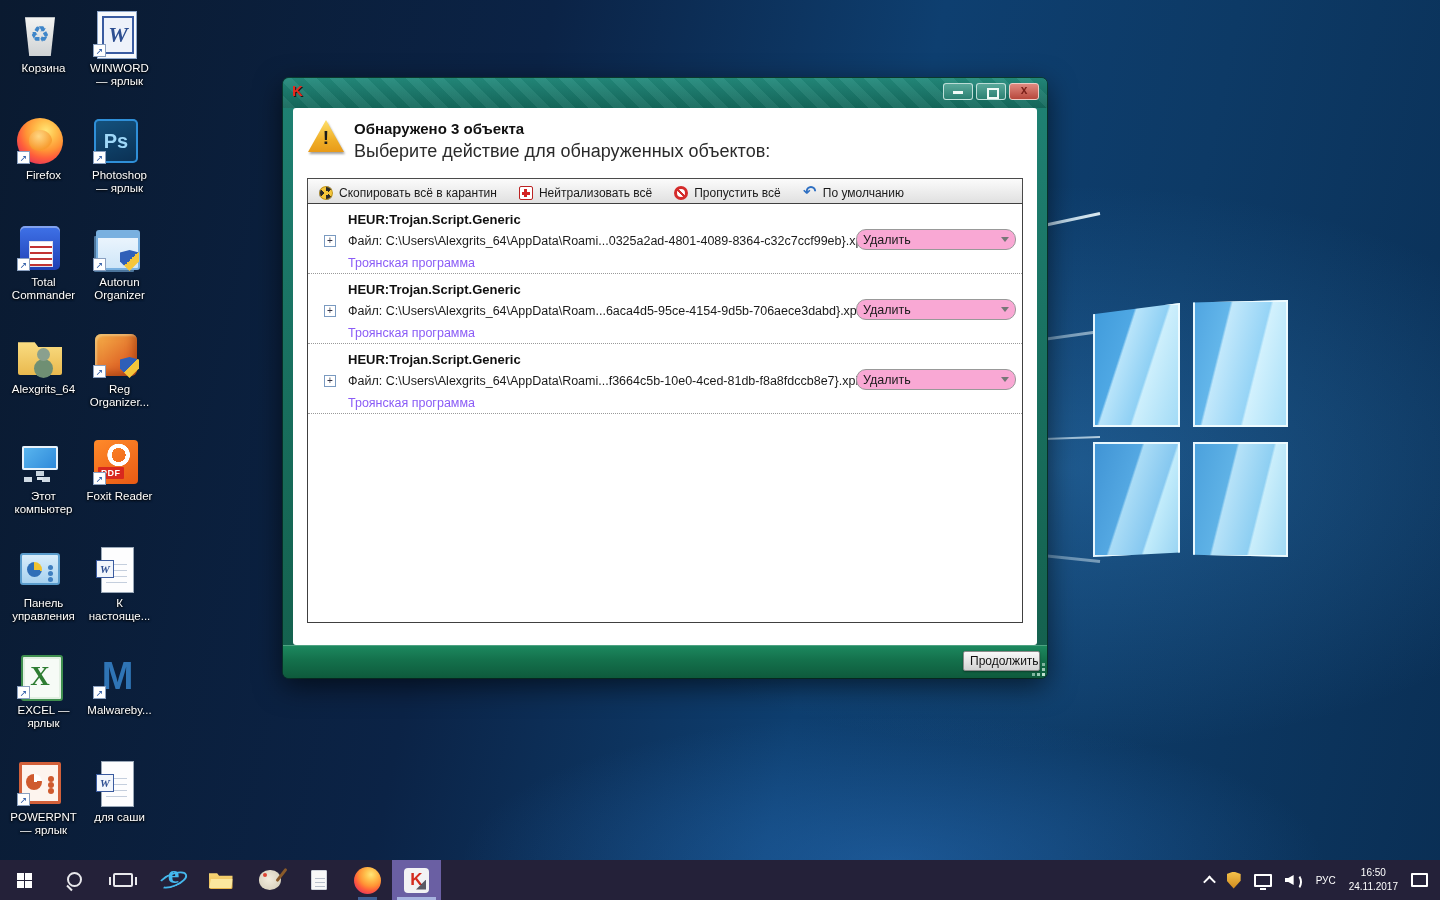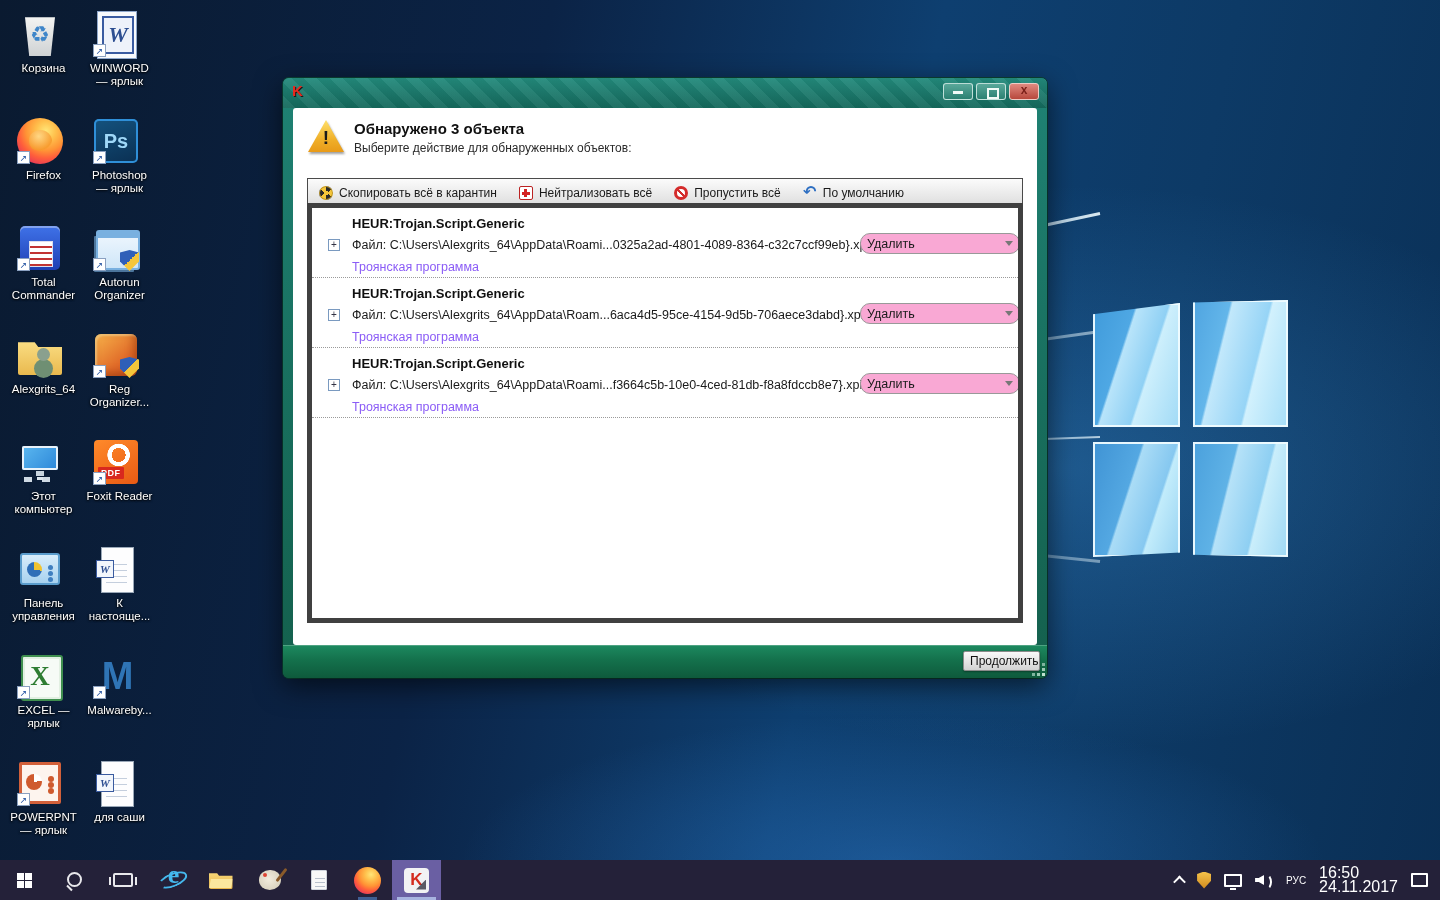--- a/index.html
+++ b/index.html
@@ -143,40 +143,40 @@
   .dlg-body{position:absolute;left:10px;right:10px;top:30px;bottom:33px;background:#fff;border-radius:3px;}
   .dlg-header{position:absolute;left:15px;top:12px;display:flex;}
   .warn-tri{position:relative;width:36px;height:32px;margin-right:10px;
     filter:drop-shadow(1px 2px 1px rgba(80,80,80,.55));}
   .warn-tri::before{content:"";position:absolute;inset:0;
     background:linear-gradient(180deg,#ffe06a,#f0b02a 60%,#e89a18);
     clip-path:polygon(50% 0,100% 100%,0 100%);}
   .warn-tri::after{content:"!";position:absolute;inset:4px 0 0 0;display:flex;align-items:center;
     justify-content:center;color:#1a1a1a;font-weight:900;font-size:19px;}
   .dlg-title{font-size:15px;font-weight:bold;color:#101010;line-height:18px;}
-  .dlg-subtitle{font-size:12px;color:#2a2a2a;margin-top:3px;}
+  .dlg-subtitle{font-size:18px;color:#2a2a2a;margin-top:3px;}
 
   .toolbar{position:absolute;left:14px;top:70px;width:716px;height:29px;display:flex;align-items:center;
     background:linear-gradient(180deg,#fbfbfb,#dcdcdc);border:1px solid #4a4a4a;border-bottom:none;}
   .tool-btn{display:inline-flex;align-items:center;gap:6px;padding:0 11px;height:100%;
     font-size:12px;color:#1a1a1a;cursor:pointer;background:none;border:none;font-family:inherit;}
   .tool-ic{width:14px;height:14px;position:relative;flex:0 0 auto;}
   .tool-quarantine{border-radius:50%;
     background:radial-gradient(circle at 50% 50%,#f5c63a 0 2.5px,transparent 2.5px),
       conic-gradient(#2a2a2a 0 60deg,#f5c63a 60deg 120deg,#2a2a2a 120deg 180deg,#f5c63a 180deg 240deg,#2a2a2a 240deg 300deg,#f5c63a 300deg 360deg);
     box-shadow:inset 0 0 0 1px #b8901f;}
   .tool-neutralize{background:linear-gradient(#d42222,#d42222) center/8px 3px no-repeat,
       linear-gradient(#d42222,#d42222) center/3px 8px no-repeat,#fff;border:1px solid #b22;border-radius:2px;}
   .tool-skip{border-radius:50%;border:3px solid #d42b2b;
     background:linear-gradient(45deg,rgba(0,0,0,0) 40%,#d42b2b 40% 60%,rgba(0,0,0,0) 60%),#fff;}
   .tool-default::before{content:"\21B6";position:absolute;inset:-4px 0 0 0;display:flex;align-items:center;
     justify-content:center;color:#2e6fc2;font-size:16px;font-weight:bold;font-family:"DejaVu Sans",sans-serif;}
 
   .listbox{position:absolute;left:14px;top:95px;width:716px;height:420px;background:#fff;
-    border:5px solid #404040;overflow:hidden;}
+    border:1px solid #404040;overflow:hidden;}
   .entry{position:relative;height:70px;border-bottom:1px dotted #9a9a9a;padding:7px 8px 0 40px;}
   .entry-threat{font-size:13px;font-weight:bold;color:#101010;line-height:17px;}
   .entry-fileline{position:relative;margin-top:3px;height:20px;display:flex;align-items:center;}
   .expander{position:absolute;left:-24px;top:4px;width:12px;height:12px;border:1px solid #7a9ac0;
     background:#fff;cursor:pointer;}
   .expander::before{content:"+";position:absolute;inset:-2px 0 0 0;display:flex;align-items:center;
     justify-content:center;font-size:10px;color:#334;}
   .entry-file{font-size:12.5px;color:#1a1a1a;white-space:nowrap;}
   .dropdown{position:absolute;left:508px;top:-2px;width:160px;height:21px;background:#f9a8d4;
     border:1px solid #999;border-radius:10px;display:flex;align-items:center;padding:0 6px;cursor:pointer;}
@@ -249,21 +249,21 @@
     clip-path:polygon(50% 0,100% 14%,100% 55%,50% 100%,0 55%,0 14%);}
   .network-icon{position:relative;width:18px;height:13px;border:2px solid #fff;border-radius:1px;display:block;}
   .network-icon::after{content:"";position:absolute;left:4px;bottom:-5px;width:6px;height:2px;background:#fff;
     box-shadow:-3px 2px 0 9px rgba(0,0,0,0);}
   .volume-icon{position:relative;width:18px;height:16px;display:block;}
   .volume-icon::before{content:"";position:absolute;left:0;top:3px;width:9px;height:10px;background:#fff;
     clip-path:polygon(0 30%,40% 30%,100% 0,100% 100%,40% 70%,0 70%);}
   .volume-icon::after{content:"";position:absolute;right:1px;top:2px;width:8px;height:12px;
     border:2px solid transparent;border-right-color:#fff;border-radius:50%;}
   .tray-lang{font-size:10px;cursor:pointer;}
-  .tray-clock{text-align:left;font-size:16px;line-height:14px;cursor:pointer;}
+  .tray-clock{text-align:center;font-size:10px;line-height:14px;cursor:pointer;}
   .action-center-icon{position:relative;width:17px;height:14px;border:2px solid #fff;border-radius:1px;display:block;}
 </style>
 </head>
 <body>
 
 <div class="desktop">
   <div class="beam" style="left:640px;top:212px;width:460px;transform:rotate(-12deg);"></div>
   <div class="beam" style="left:700px;top:330px;width:400px;transform:rotate(-8deg);opacity:.6;"></div>
   <div class="beam" style="left:760px;top:436px;width:340px;height:2px;opacity:.8;transform:rotate(-2deg);"></div>
   <div class="beam" style="left:700px;top:560px;width:400px;transform:rotate(6deg);opacity:.5;"></div>

